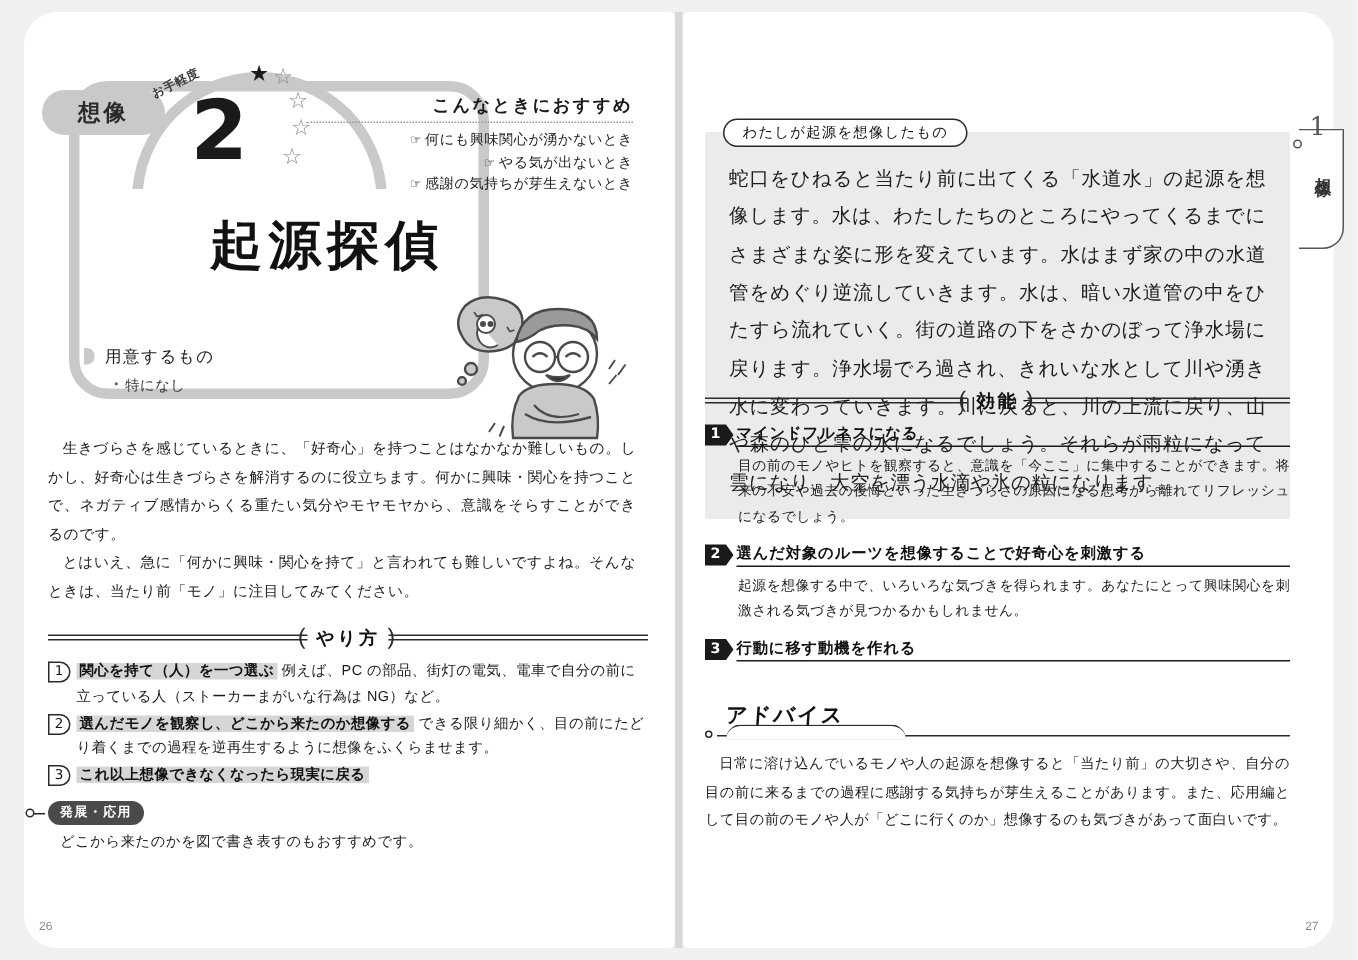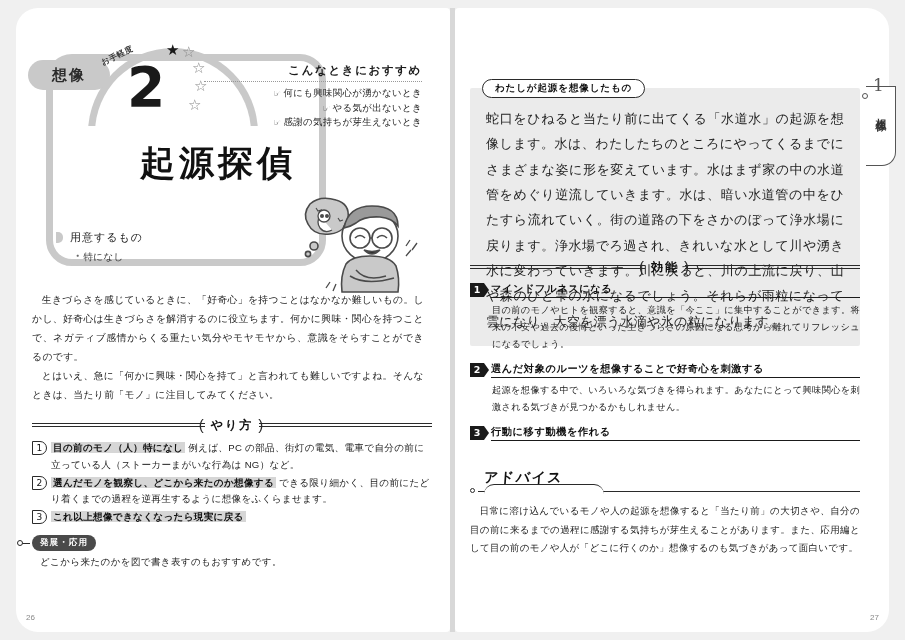--- a/index.html
+++ b/index.html
@@ -187,21 +187,21 @@
   .extra-text { font-size: 9.5px; color: #222; margin-top: 5px; padding-left: 8px; letter-spacing:0.4px;}
 
   
   .example {
     position: absolute; left: 470px; top: 88px; width: 390px;
     background: #ebebeb; padding: 18px 16px 12px 16px; border-radius: 2px;
   }
   .example-cap {
     position: absolute; left: 12px; top: -9px;
     background: #ffffff; border: 1.2px solid #2a2a2a; border-radius: 11px;
-    font-size: 9.6px; font-weight: bold; color: #111;
+    font-size: 9.6px; font-weight: normal; color: #111;
     padding: 2px 12px; letter-spacing: 0.8px;
   }
   .example p {
     font-size: 13px; line-height: 1.95; color: #1c1c1c;
     letter-spacing: 0.3px; text-align: justify;
   }
 
   .effects { position: absolute; left: 470px; top: 258px; width: 390px; }
   .eff-item { margin-bottom: 9px; }
   .eff-head { display: flex; align-items: center; }
@@ -367,21 +367,21 @@
 
   <div class="howto">
     <div class="sec-head">
       <div class="rule"></div>
       <div class="cap">やり方</div>
       <div class="rule"></div>
     </div>
 
     <div class="step">
       <div class="step-num">1</div>
-      <div class="step-body"><span class="hl">目の前のモノ（人）特になし</span> <span>例えば、PC の部品、街灯の電気、電車で自分の前に立っている人（ストーカーまがいな行為は NG）など。</span></div>
+      <div class="step-body"><span class="hl">関心を持て（人）を一つ選ぶ</span> <span>例えば、PC の部品、街灯の電気、電車で自分の前に立っている人（ストーカーまがいな行為は NG）など。</span></div>
     </div>
     <div class="step">
       <div class="step-num">2</div>
       <div class="step-body"><span class="hl">選んだモノを観察し、どこから来たのか想像する</span> <span>できる限り細かく、目の前にたどり着くまでの過程を逆再生するように想像をふくらませます。</span></div>
     </div>
     <div class="step">
       <div class="step-num">3</div>
       <div class="step-body"><span class="hl">これ以上想像できなくなったら現実に戻る</span><span></span></div>
     </div>
 

